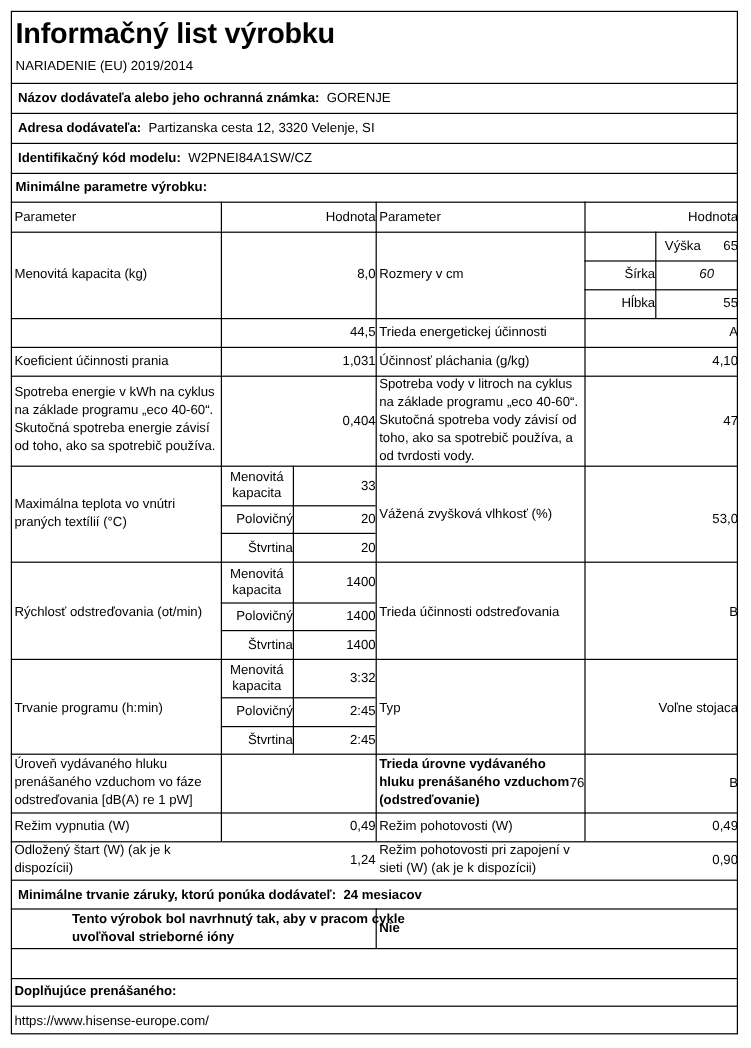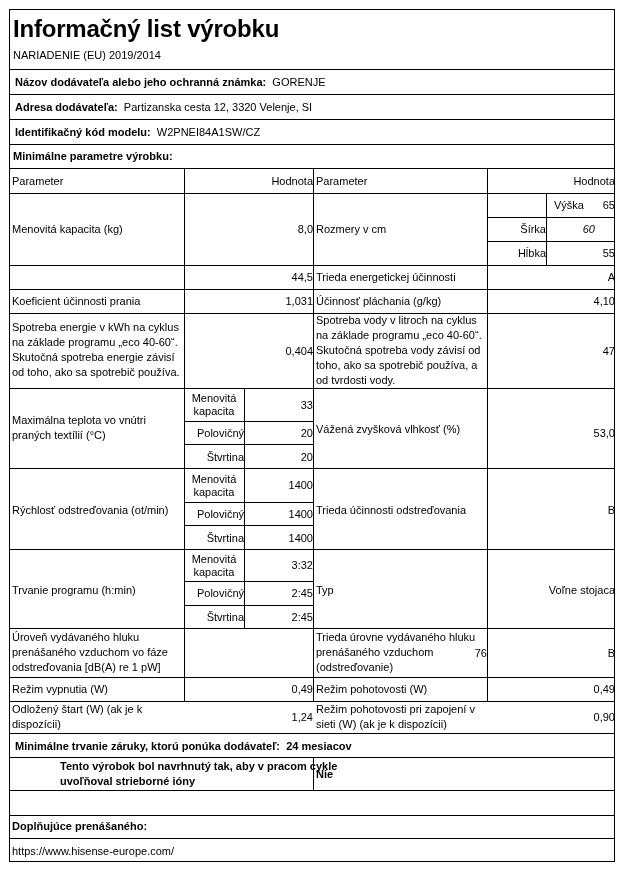--- a/index.html
+++ b/index.html
@@ -131,21 +131,21 @@
 <div class="t c" style="left:244px;width:69px;top:558px;">3:32</div>
 <div class="t c" style="left:184px;width:60px;top:586px;">Polovičný</div>
 <div class="t c" style="left:244px;width:69px;top:586px;">2:45</div>
 <div class="t c" style="left:184px;width:60px;top:610px;">Štvrtina</div>
 <div class="t c" style="left:244px;width:69px;top:610px;">2:45</div>
 <div class="t" style="left:316px;top:583px;">Typ</div>
 <div class="t c" style="left:487px;width:128px;top:583px;">Voľne stojaca</div>
 
 <div class="tw" style="left:12px;top:630px;width:172px;">Úroveň vydávaného hluku prenášaného vzduchom vo fáze odstreďovania [dB(A) re 1 pW]</div>
 <div class="t c" style="left:184px;width:303px;top:646px;">76</div>
-<div class="tw" style="left:316px;top:630px;width:170px;">Trieda úrovne vydávaného hluku prenášaného vzduchom (odstreďovanie)</div>
+<div class="tw" style="left:316px;top:630px;width:170px;font-weight:bold;">Trieda úrovne vydávaného hluku prenášaného vzduchom (odstreďovanie)</div>
 <div class="t c" style="left:487px;width:128px;top:646px;">B</div>
 
 <div class="t" style="left:12px;top:682px;">Režim vypnutia (W)</div>
 <div class="t c" style="left:184px;width:129px;top:682px;">0,49</div>
 <div class="t" style="left:316px;top:682px;">Režim pohotovosti (W)</div>
 <div class="t c" style="left:487px;width:128px;top:682px;">0,49</div>
 
 <div class="tw" style="left:12px;top:702px;width:172px;">Odložený štart (W) (ak je k dispozícii)</div>
 <div class="t c" style="left:184px;width:129px;top:710px;">1,24</div>
 <div class="tw" style="left:316px;top:702px;width:170px;">Režim pohotovosti pri zapojení v sieti (W) (ak je k dispozícii)</div>

